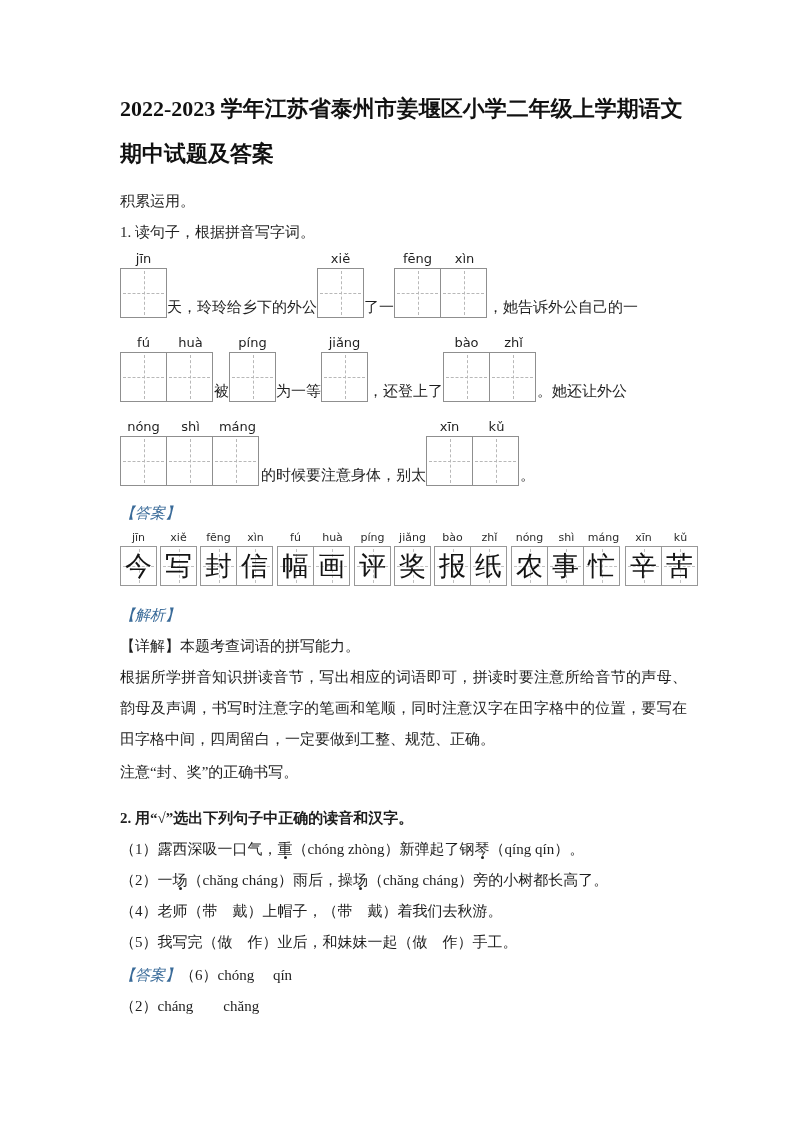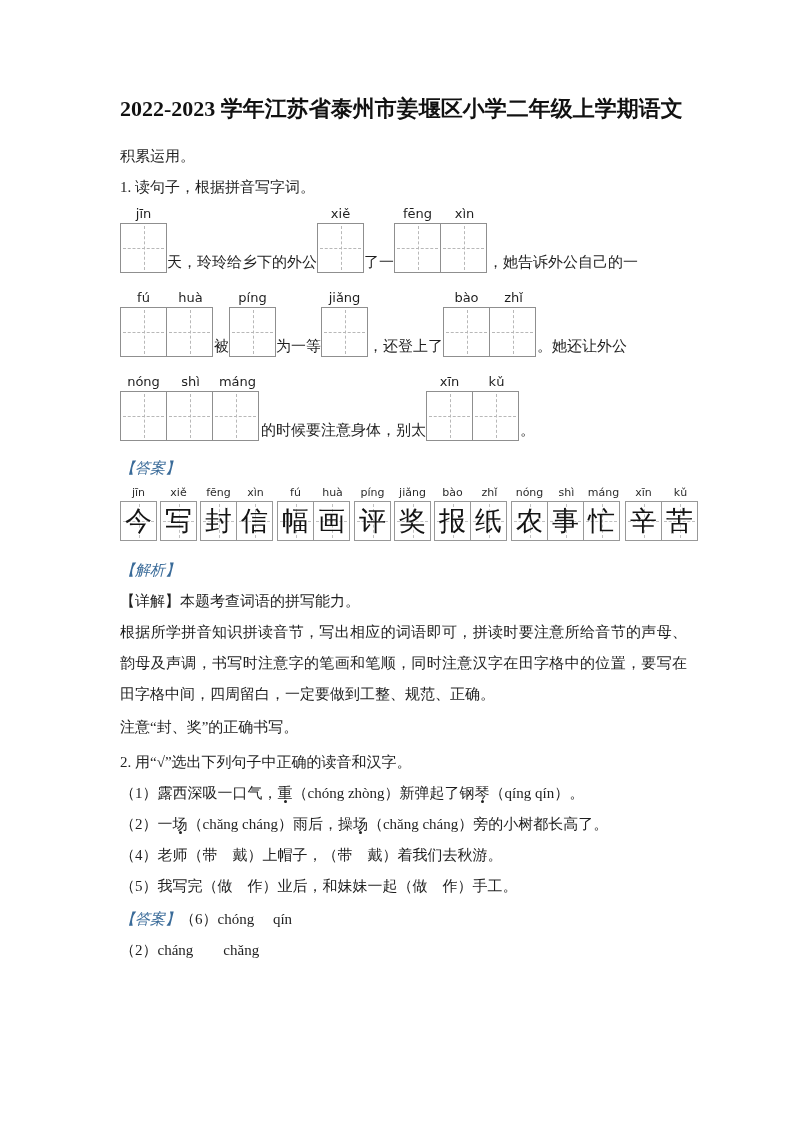--- a/index.html
+++ b/index.html
@@ -7,21 +7,21 @@
     width:793px;height:1122px;background:#ffffff;overflow:hidden;
     font-family:"Liberation Serif","DejaVu Serif",serif;
     color:#1e1e1e;
   }
   .page{box-sizing:border-box;width:793px;height:958px;padding:86px 106px 0 120px;}
   h1{font-size:22px;line-height:45px;font-weight:bold;margin:0 0 10px 0;color:#111;}
   h1 span{display:block;}
   .para{font-size:15px;line-height:31px;margin:0;white-space:pre-wrap;}
   .just{text-align:justify;}
   .label-blue{color:#3a6b99;font-style:italic;}
-  .mt2{margin-top:2px;}.mt4{margin-top:4px;}.mt12{margin-top:12px;}.mt14{margin-top:14px;}
+  .mt2{margin-top:2px;}.mt4{margin-top:15px;font-weight:bold;}.mt12{margin-top:12px;}.mt14{margin-top:14px;}
 
   
   .fill-row{display:flex;align-items:flex-end;margin-top:16px;}
   .fill-row.first{margin-top:2px;}
   .grid-group{display:flex;flex-direction:column;}
   .pinyin-row{display:flex;}
   .pinyin-row span{
     width:47px;text-align:center;font-family:"DejaVu Sans",sans-serif;
     font-size:13px;line-height:18px;color:#1e1e1e;
   }
@@ -61,20 +61,21 @@
     width:3px;height:3px;border-radius:50%;background:#222;
   }
 </style>
 </head>
 <body>
 
 <div class="page">
 
   <h1>
     <span>2022-2023 学年江苏省泰州市姜堰区小学二年级上学期语文</span>
+    <span>期中试题及答案</span>
   </h1>
 
   <p class="para">积累运用。</p>
 
   <p class="para">1. 读句子，根据拼音写字词。</p>
 
   <div id="q1-rows">
       <div class="fill-row first">
         <div class="grid-group">
           <div class="pinyin-row">

